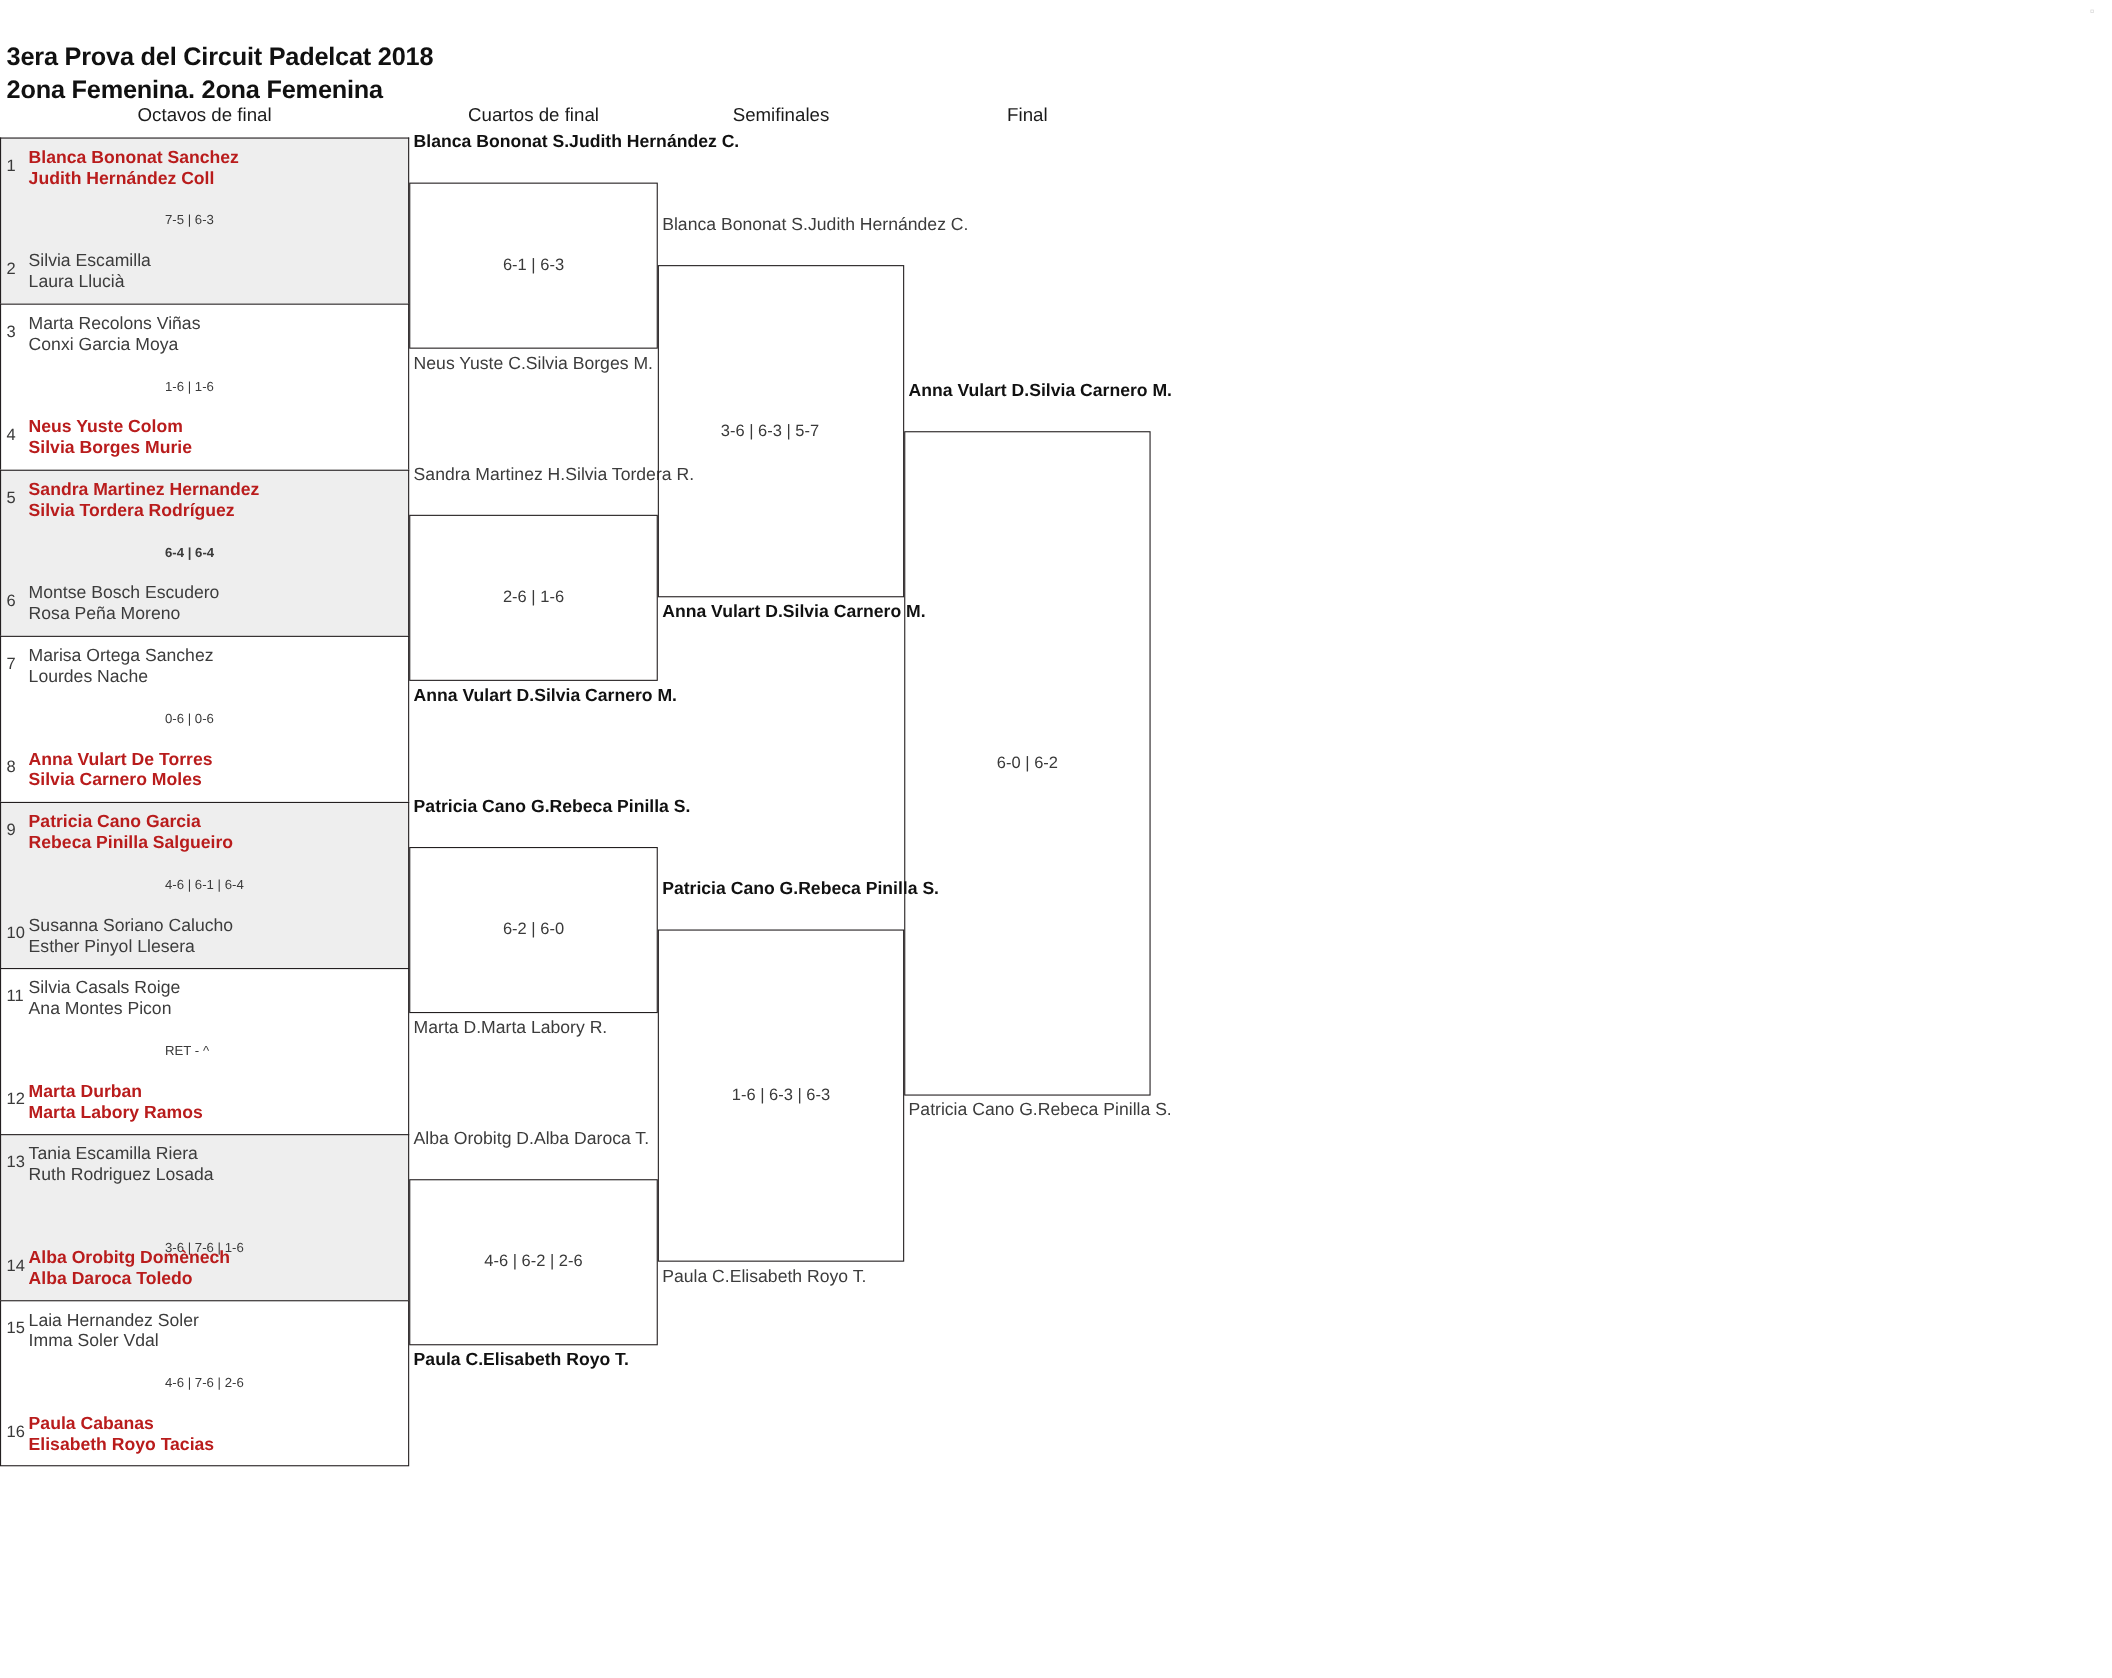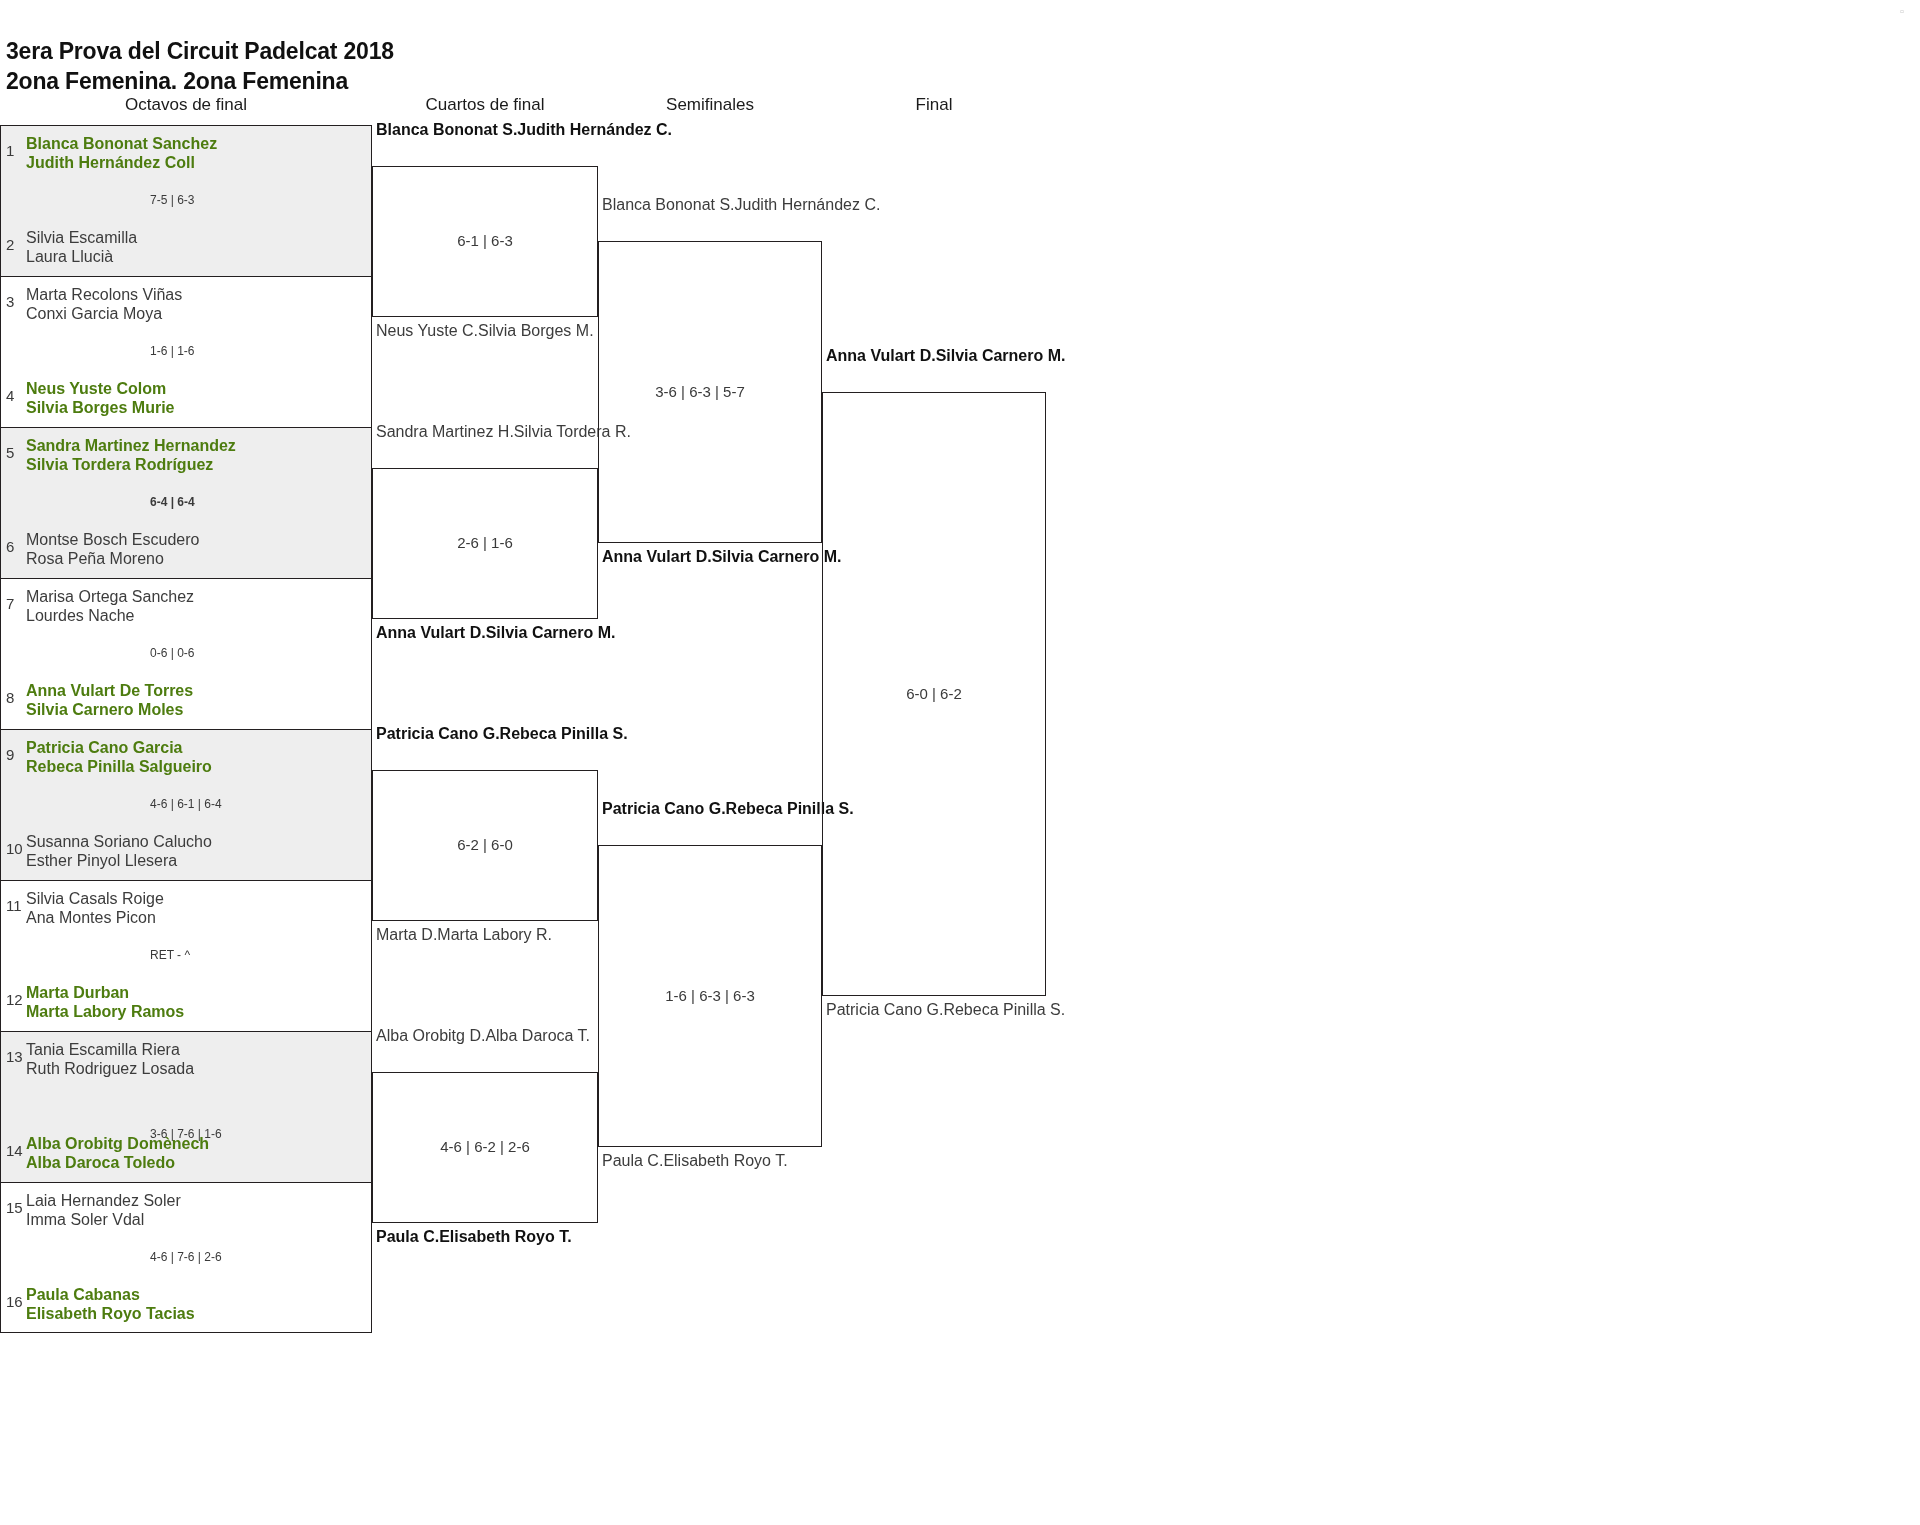--- a/index.html
+++ b/index.html
@@ -56,21 +56,21 @@
     line-height:16px;
   }
   .team{
     position:absolute;
     left:26px;
     font-size:16px;
     line-height:19px;
     color:#3c3c3c;
     white-space:nowrap;
   }
-  .team.win{color:#4d7c0f;font-weight:bold;}
+  .team.win{color:#b91c1c;font-weight:bold;}
   .team .l2{display:block;}
 
   .score{
     position:absolute;
     font-size:12px;
     color:#3a3a3a;
     white-space:nowrap;
   }
 
   

